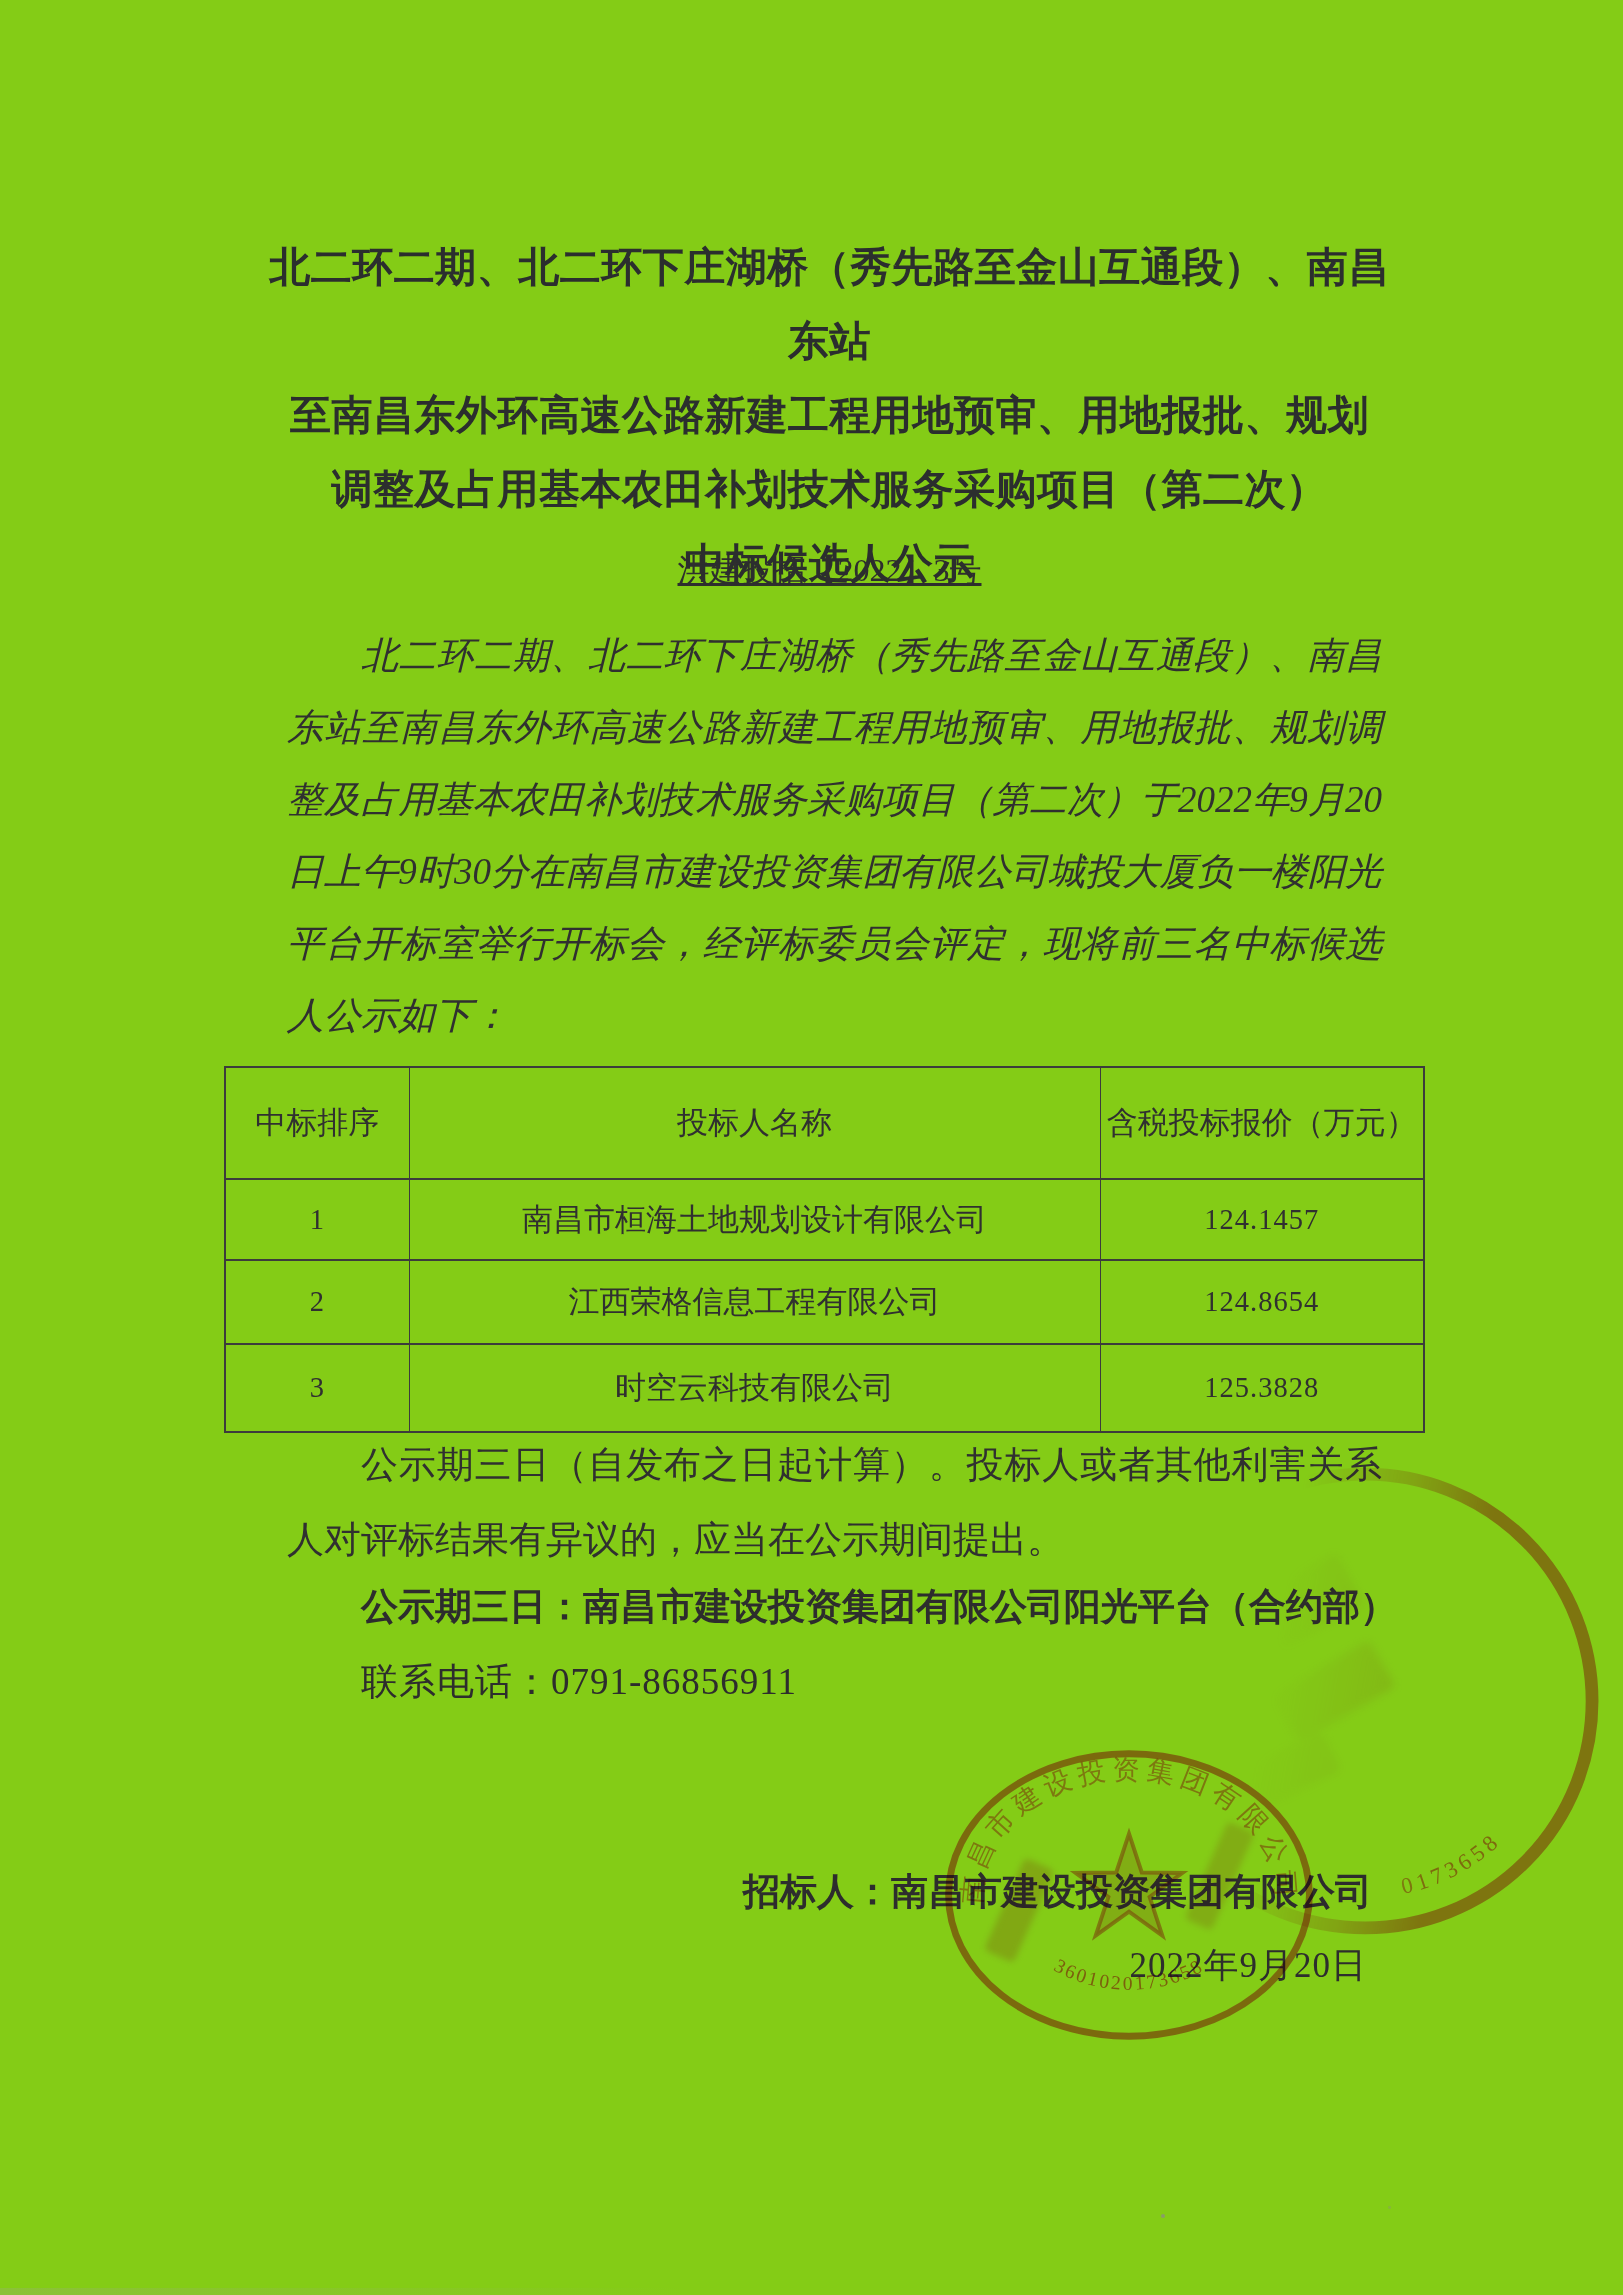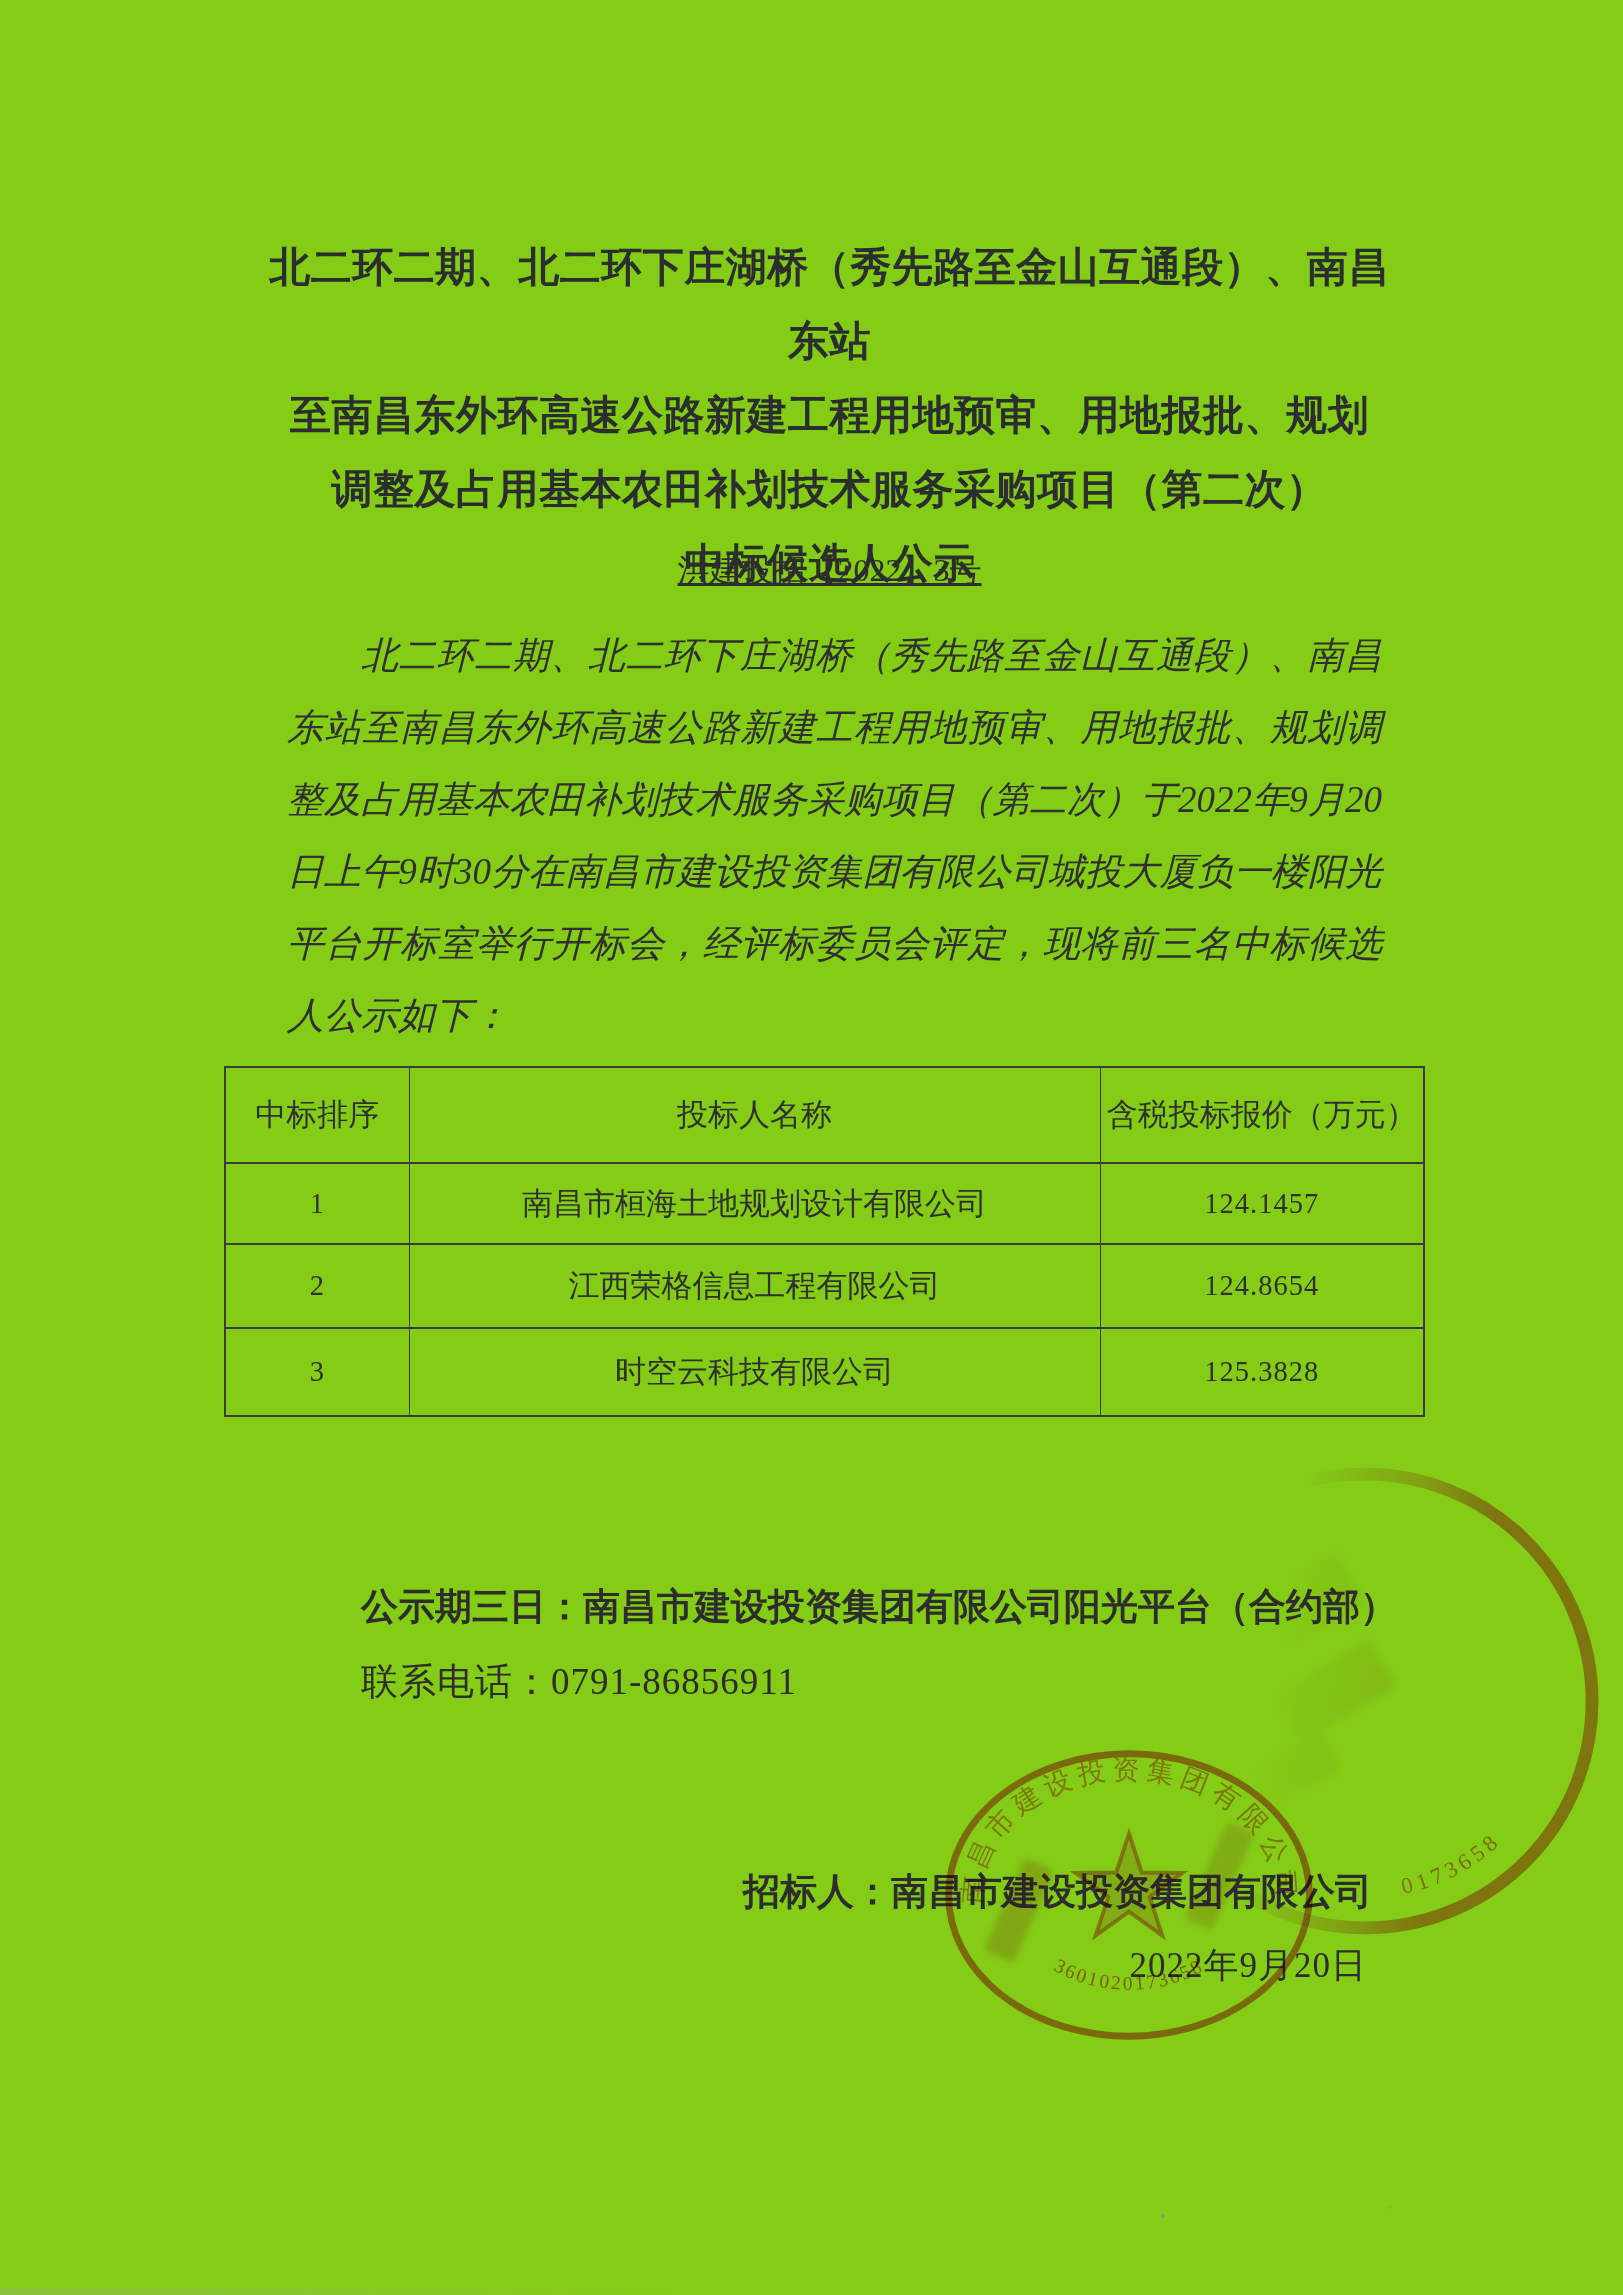--- a/index.html
+++ b/index.html
@@ -48,21 +48,21 @@
     border-left:1.5px solid #3c3c3c;
     border-right:1.5px solid #3c3c3c;
     border-top:2.5px solid #3c3c3c;
     border-bottom:2.5px solid #3c3c3c;
     text-align:center;vertical-align:middle;
     font-weight:400;
     padding:0 4.9px;
     overflow:hidden;
   }
   table.results{border:2.9px solid #3c3c3c;}
-  tr.hdr{height:96px;}
+  tr.hdr{height:112px;}
   tr.r1{height:81px;}
   tr.r2{height:84px;}
   tr.r3{height:88px;}
   .price,.rank{font-size:28.5px;letter-spacing:1px;}
   .notice-par{
     position:absolute;top:1427px;left:287px;width:1095px;
     font-size:37px;line-height:75px;
     text-align:justify;text-indent:2em;color:#303030;
   }
   .supervisor-line{
@@ -140,20 +140,21 @@
       <td class="price">124.8654</td>
     </tr>
     <tr class="r3">
       <td class="rank">3</td>
       <td>时空云科技有限公司</td>
       <td class="price">125.3828</td>
     </tr>
   </tbody>
     </table>
 
+  <div class="notice-par">公示期三日（自发布之日起计算）。投标人或者其他利害关系人对评标结果有异议的，应当在公示期间提出。</div>
 
   <div class="supervisor-line">公示期三日：南昌市建设投资集团有限公司阳光平台（合约部）</div>
 
   <div class="phone-line">联系电话：0791-86856911</div>
 
   <div class="tenderer-line">招标人：南昌市建设投资集团有限公司</div>
 
   <div class="date-line">2022年9月20日</div>
 
   <div class="seal seal-main">

